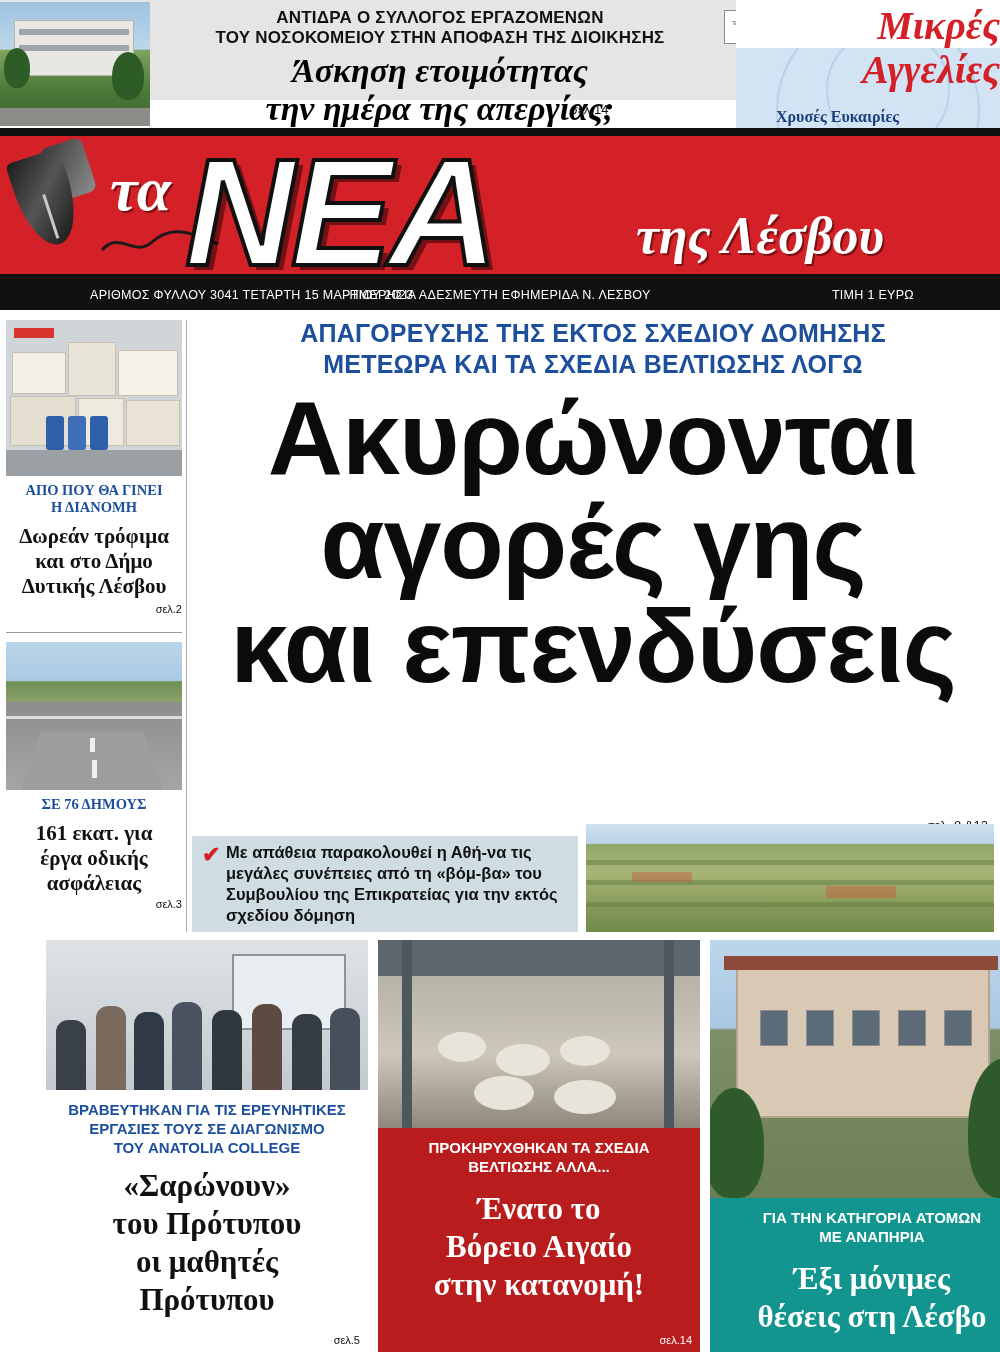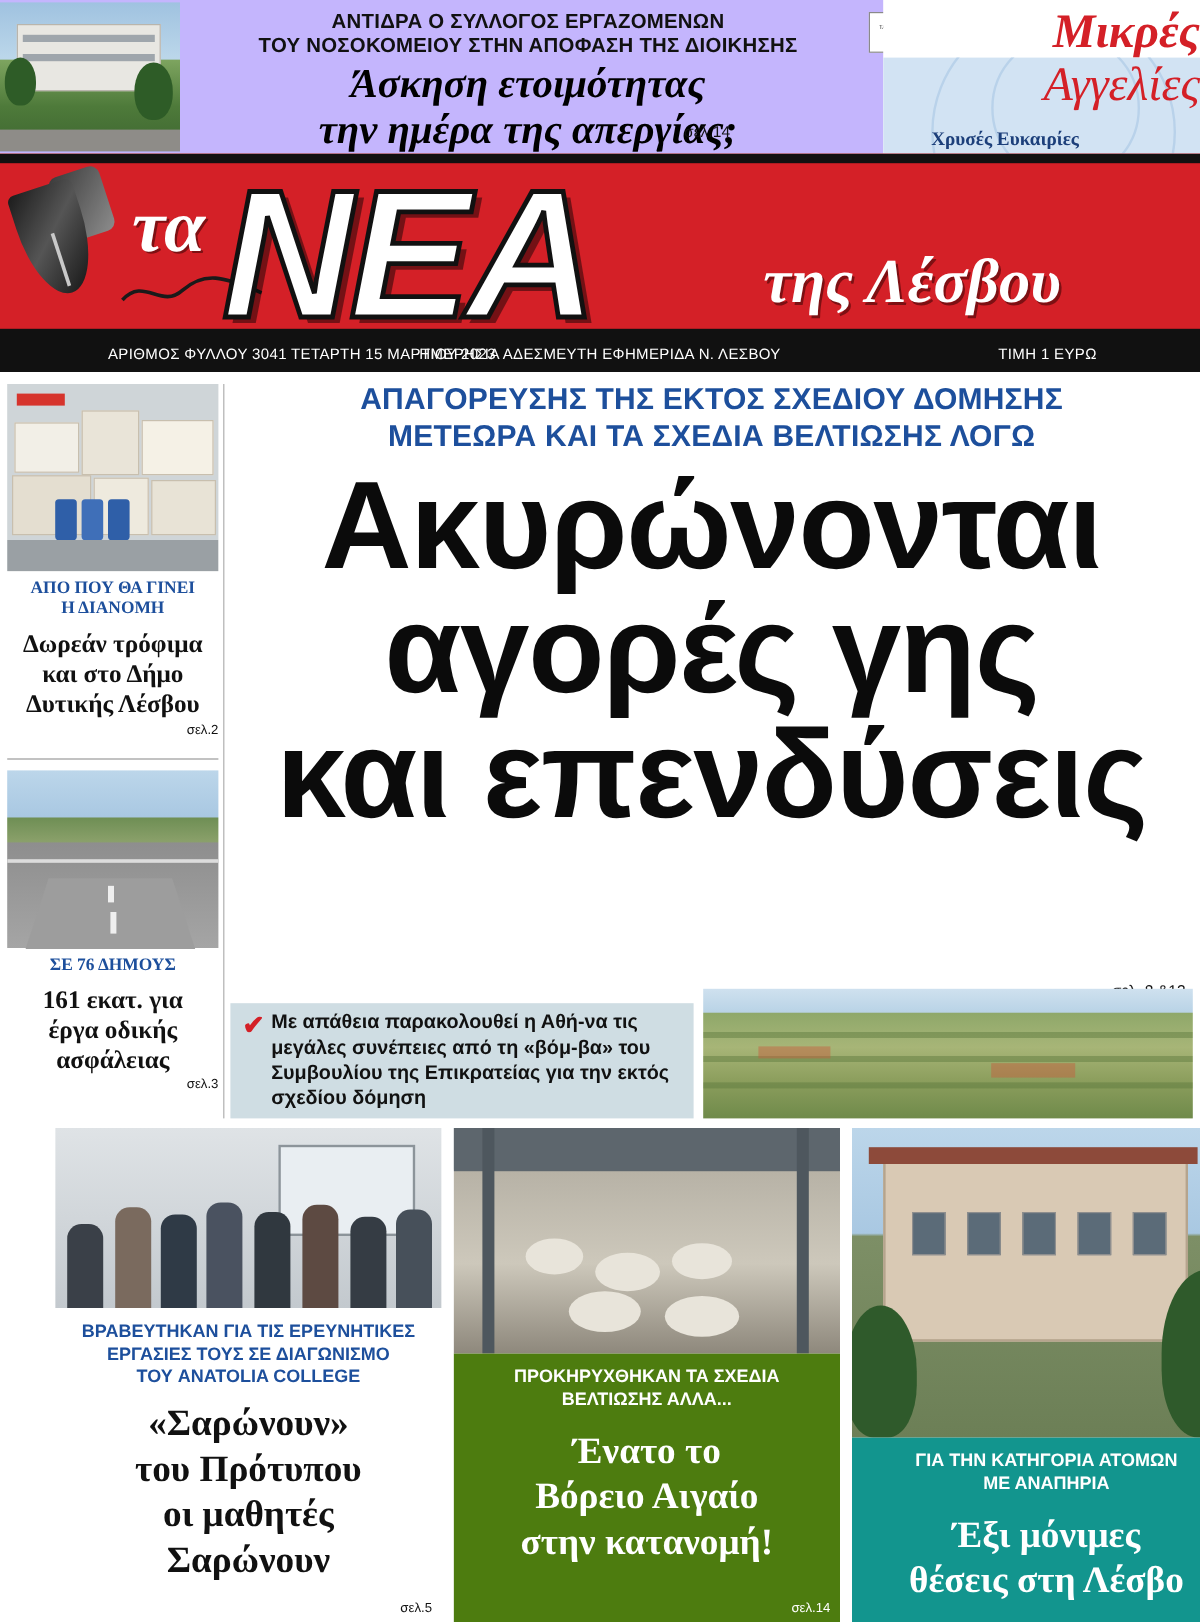--- a/index.html
+++ b/index.html
@@ -6,21 +6,21 @@
   body{
     width:1000px;height:1352px;
     background:#ffffff;
     font-family:"Liberation Serif", serif;
     overflow:hidden;
     position:relative;
   }
   .page{position:relative;width:1000px;height:1352px;}
 
   
-  .topstrip{position:absolute;left:0;top:0;width:1000px;height:128px;background:#c4b5fd;}
+  .topstrip{position:absolute;left:0;top:0;width:1000px;height:100px;background:#e5e5e5;}
   .top-photo{position:absolute;left:0;top:2px;width:150px;height:124px;
     background:linear-gradient(#9fc2e0 0%, #bcd7ea 38%, #7da45f 39%, #4e7a3a 70%, #3d6630 100%);
     overflow:hidden;}
   .top-photo .bldg{position:absolute;left:14px;top:18px;width:118px;height:54px;background:#e8e7e2;border:1px solid #b9b5ac;}
   .top-photo .bldg:before{content:"";position:absolute;left:4px;top:8px;width:110px;height:6px;background:#9fa6ac;}
   .top-photo .bldg:after{content:"";position:absolute;left:4px;top:24px;width:110px;height:6px;background:#9fa6ac;}
   .top-photo .tree{position:absolute;width:26px;height:40px;border-radius:50% 50% 45% 45%;background:#2e5c27;}
   .top-photo .t1{left:4px;top:46px;}
   .top-photo .t2{left:112px;top:50px;height:48px;width:32px;}
   .top-photo .road{position:absolute;left:0;bottom:0;width:150px;height:18px;background:#8e8c88;}
@@ -43,21 +43,21 @@
 
   
   .mikres{position:absolute;left:736px;top:0px;width:264px;height:128px;background:#ffffff;overflow:hidden;}
   .mikres .bluebox{position:absolute;left:0;top:48px;width:264px;height:80px;background:#d2e3f3;overflow:hidden;}
   .mikres .bluebox .arc{position:absolute;border:2px solid #b9d2ea;border-radius:50%;}
   .mikres .a1{left:40px;top:-40px;width:200px;height:200px;}
   .mikres .a2{left:90px;top:-20px;width:120px;height:120px;}
   .mikres .m1{position:absolute;left:92px;top:6px;width:172px;text-align:right;
     font-family:"Liberation Serif", serif;font-style:italic;font-weight:bold;font-size:40px;color:#d42027;line-height:40px;}
   .mikres .m2{position:absolute;left:60px;top:50px;width:204px;text-align:right;
-    font-family:"Liberation Serif", serif;font-style:italic;font-weight:normal;font-size:40px;color:#d42027;line-height:40px;}
+    font-family:"Liberation Serif", serif;font-style:italic;font-weight:bold;font-size:40px;color:#d42027;line-height:40px;}
   .mikres .m3{position:absolute;left:40px;top:108px;width:214px;
     font-family:"Liberation Serif", serif;font-weight:bold;font-size:16px;color:#1c3f7a;}
 
   
   .masthead{position:absolute;left:0;top:128px;width:1000px;height:152px;background:#d42027;overflow:hidden;}
   .masthead .blkstripe{position:absolute;left:0;top:0;width:1000px;height:8px;background:#111;}
   .masthead .blkstripe2{position:absolute;left:0;bottom:0;width:1000px;height:6px;background:#111;}
   .masthead .pen{position:absolute;left:6px;top:18px;width:180px;height:118px;}
   .masthead .pen .nib{position:absolute;left:12px;top:8px;width:56px;height:92px;background:linear-gradient(135deg,#1b1b1b,#555 45%,#0d0d0d);
     border-radius:6px 6px 50% 50%/6px 6px 70% 70%;transform:rotate(-18deg);}
@@ -146,21 +146,21 @@
   .p2 .post{position:absolute;top:0;width:10px;height:188px;background:#4e575e;}
   .p2 .sheep{position:absolute;background:#e8e4da;border-radius:50%;}
   .p3{height:258px;background:linear-gradient(#bcd6ea 0%,#a9c8e2 34%,#7d8f66 35%,#6c7f56 100%);}
   .p3 .bldg{position:absolute;left:26px;top:24px;width:250px;height:150px;background:#d9c9b4;border:2px solid #b5a48d;}
   .p3 .roof{position:absolute;left:14px;top:16px;width:274px;height:14px;background:#8d4a3a;}
   .p3 .win{position:absolute;width:26px;height:34px;background:#5b6b78;border:1px solid #8e8e8e;}
   .p3 .tree{position:absolute;bottom:0;width:60px;height:110px;border-radius:50% 50% 40% 40%;background:#2f5a2b;}
 
   .b-capbox{position:absolute;left:0;width:100%;}
   .cap-white{background:#ffffff;}
-  .cap-navy{background:#4d7c0f;color:#fff;}
+  .cap-navy{background:#b91c1c;color:#fff;}
   .cap-teal{background:#12958e;color:#fff;}
   .cap-k{font-family:"Liberation Sans", sans-serif;font-weight:bold;font-size:15px;line-height:19px;text-align:center;padding-top:10px;}
   .cap-k.blue{color:#1d4f9c;}
   .cap-k.white{color:#ffffff;}
   .cap-h{font-family:"Liberation Serif", serif;font-weight:bold;text-align:center;}
   .cap-h.black{color:#111;font-size:31px;line-height:38px;}
   .cap-h.white{color:#fff;font-size:31px;line-height:38px;}
   .sel-b{position:absolute;right:8px;bottom:6px;font-family:"Liberation Sans", sans-serif;font-size:11px;}
   .sel-dark{color:#111;}
   .sel-light{color:#fff;}
@@ -317,21 +317,21 @@
           <div class="person" style="left:246px;height:76px;background:#353c44"></div>
           <div class="person" style="left:284px;height:82px;background:#47505a"></div>
         </div>
         <div class="b-capbox cap-white" style="top:150px;height:262px;">
           <div class="cap-k blue">ΒΡΑΒΕΥΤΗΚΑΝ ΓΙΑ ΤΙΣ ΕΡΕΥΝΗΤΙΚΕΣ</div>
           <div class="cap-k blue" style="padding-top:0">ΕΡΓΑΣΙΕΣ ΤΟΥΣ ΣΕ ΔΙΑΓΩΝΙΣΜΟ</div>
           <div class="cap-k blue" style="padding-top:0">ΤΟΥ ANATOLIA COLLEGE</div>
           <div class="cap-h black" style="margin-top:10px">«Σαρώνουν»</div>
           <div class="cap-h black">του Πρότυπου</div>
           <div class="cap-h black">οι μαθητές</div>
-          <div class="cap-h black">Σαρώνουν</div>
+          <div class="cap-h black">Πρότυπου</div>
           <div class="sel-b sel-dark">σελ.5</div>
         </div>
       </div>
 
       <div class="bcol b2c">
         <div class="b-photo p2">
           <div class="beam"></div>
           <div class="post" style="left:24px"></div>
           <div class="post" style="left:286px"></div>
           <div class="sheep" style="left:60px;top:92px;width:48px;height:30px"></div>

